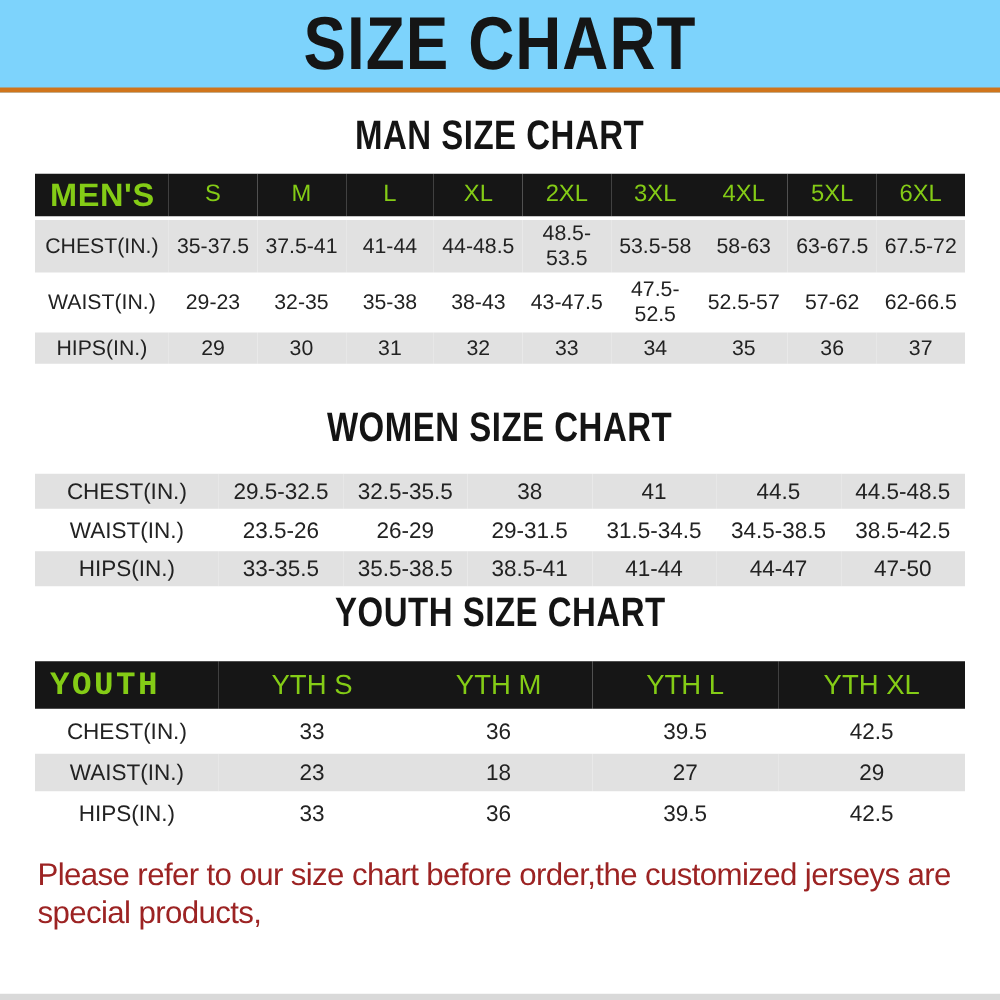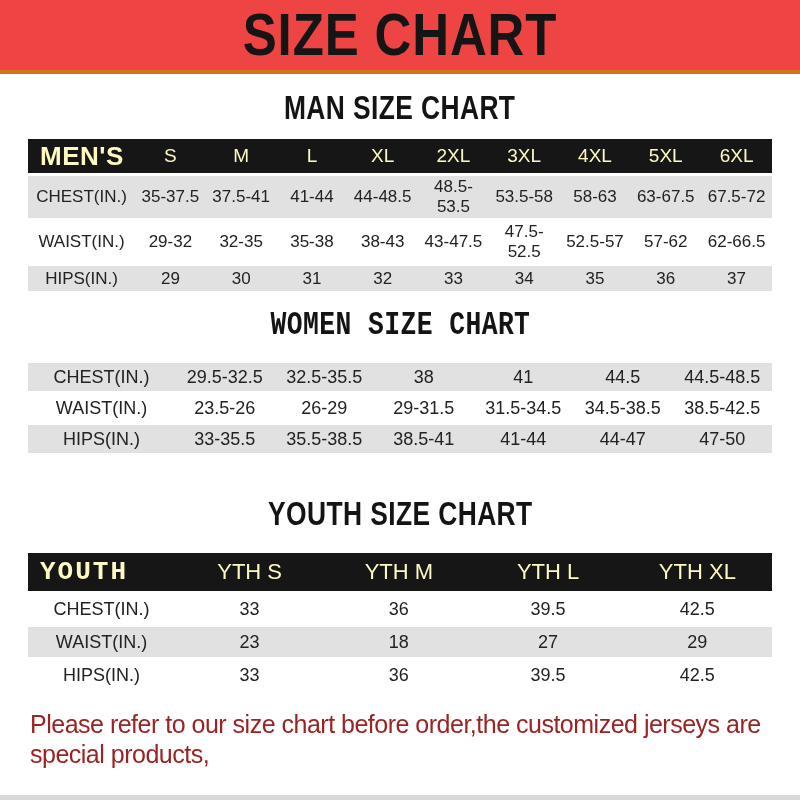--- a/index.html
+++ b/index.html
@@ -8,21 +8,21 @@
     width: 800px;
     height: 800px;
     background: #ffffff;
     font-family: "Liberation Sans", sans-serif;
     overflow: hidden;
     position: relative;
   }
   
   .banner {
     height: 70px;
-    background: #ef4444;
+    background: #7dd3fc;
     border-bottom: 4px solid #d0751c;
     display: flex;
     align-items: center;
     justify-content: center;
   }
   .banner-title {
     display: inline-block;
     transform: scaleX(0.85);
     font-size: 60px;
     font-weight: 700;
@@ -40,36 +40,36 @@
   .section-heading span {
     display: inline-block;
     transform: scaleX(0.8);
     font-size: 33px;
     font-weight: 700;
     color: #141414;
     letter-spacing: 0.5px;
     white-space: nowrap;
   }
   .h-man   { margin-top: 16px; }
-  .h-women { margin-top: 14px; font-family: Liberation Mono, monospace; }
-  .h-youth { margin-top: 40px; }
+  .h-women { margin-top: 30px; }
+  .h-youth { }
   
   .size-table {
     border-collapse: separate;
     border-spacing: 0 3px;
     table-layout: fixed;
     width: 744px;
     margin: 0 auto;
   }
   .t-men   { margin-top: 10px; }
   .t-women { margin-top: 16px; }
   .t-youth { margin-top: 18px; }
   .size-table th {
     background: #161616;
-    color: #fef9c3;
+    color: #84cc16;
     font-weight: 400;
     text-align: center;
     vertical-align: middle;
   }
   .t-men th   { height: 32px; font-size: 19px; }
   .t-women th { height: 40px; font-size: 22px; }
   .t-youth th { height: 36px; font-size: 22px; }
   .size-table th.corner {
     font-weight: 700;
     text-align: left;
@@ -149,21 +149,21 @@
     <td>41-44</td>
     <td>44-48.5</td>
     <td>48.5-53.5</td>
     <td>53.5-58</td>
     <td>58-63</td>
     <td>63-67.5</td>
     <td>67.5-72</td>
   </tr>
   <tr>
     <td>WAIST(IN.)</td>
-    <td>29-32</td>
+    <td>29-23</td>
     <td>32-35</td>
     <td>35-38</td>
     <td>38-43</td>
     <td>43-47.5</td>
     <td>47.5-52.5</td>
     <td>52.5-57</td>
     <td>57-62</td>
     <td>62-66.5</td>
   </tr>
   <tr class="shade">

